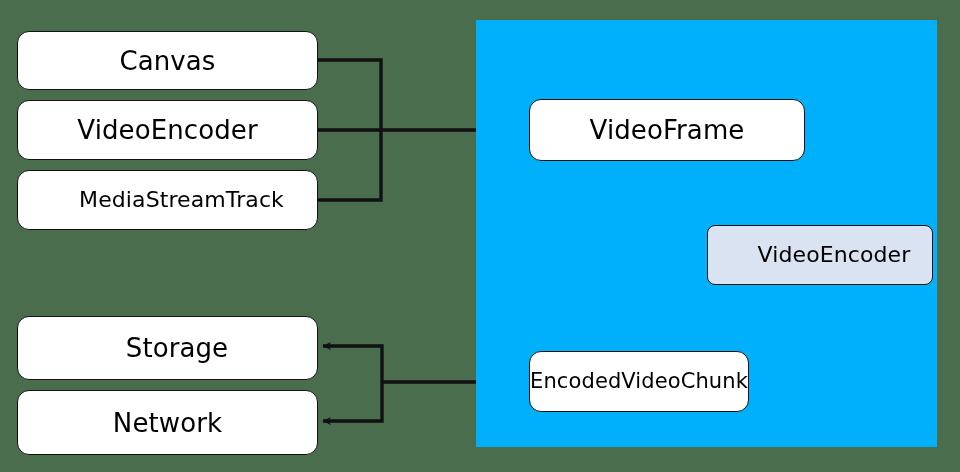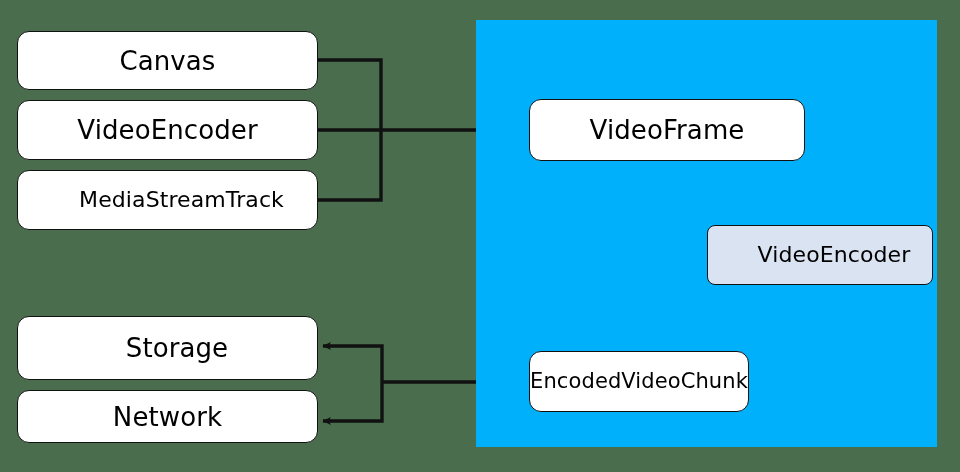--- a/index.html
+++ b/index.html
@@ -105,21 +105,21 @@
   </div>
 
   <div class="node node-rounded" style="left: 17px; top: 170px; width: 301px; height: 60px; background: rgb(255, 255, 255);">
     <span class="node-label small">MediaStreamTrack</span>
   </div>
 
   <div class="node node-rounded" style="left: 17px; top: 316px; width: 301px; height: 64px; background: rgb(255, 255, 255); padding-left: 19px;">
     <span class="node-label">Storage</span>
   </div>
 
-  <div class="node node-rounded" style="left: 17px; top: 390px; width: 301px; height: 53px; background: rgb(255, 255, 255);">
+  <div class="node node-rounded" style="left: 17px; top: 390px; width: 301px; height: 65px; background: rgb(255, 255, 255);">
     <span class="node-label">Network</span>
   </div>
 
   <div class="node node-rounded" style="left: 529px; top: 99px; width: 276px; height: 62px; background: rgb(255, 255, 255);">
     <span class="node-label">VideoFrame</span>
   </div>
 
   <div class="node node-square" style="left: 707px; top: 225px; width: 226px; height: 60px; background: rgb(218, 227, 241);">
     <span class="node-label small">VideoEncoder</span>
   </div>

